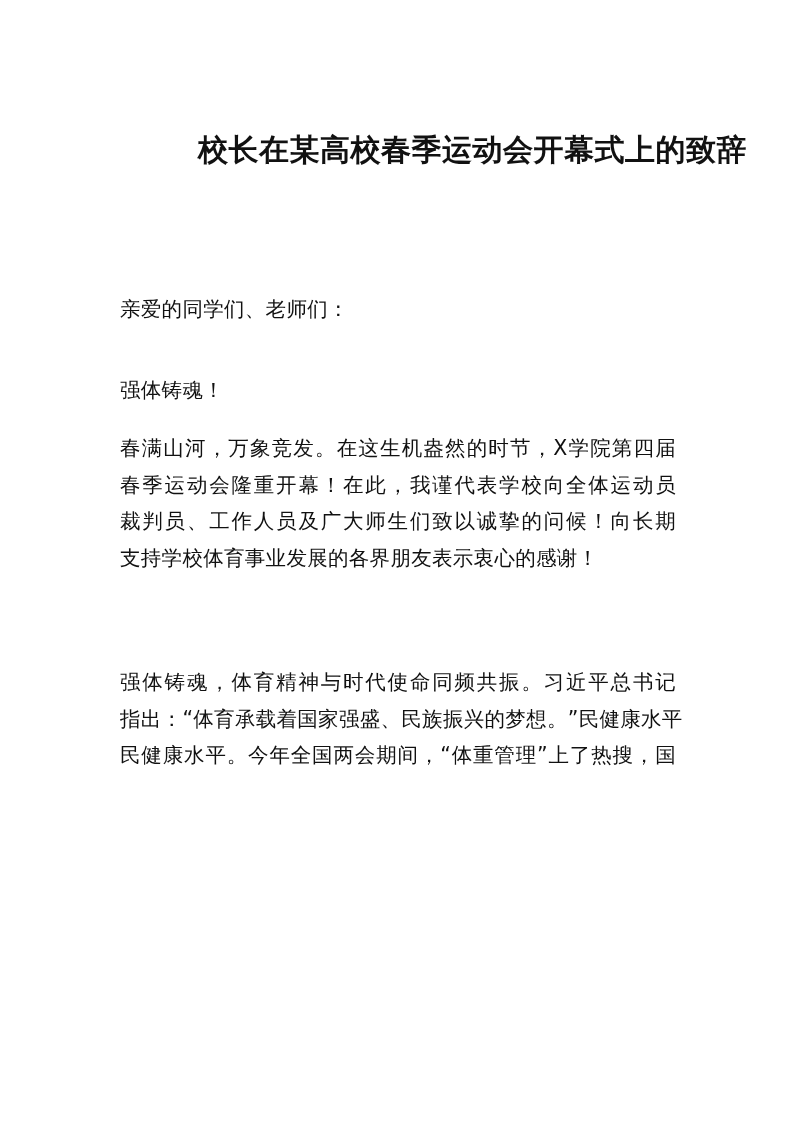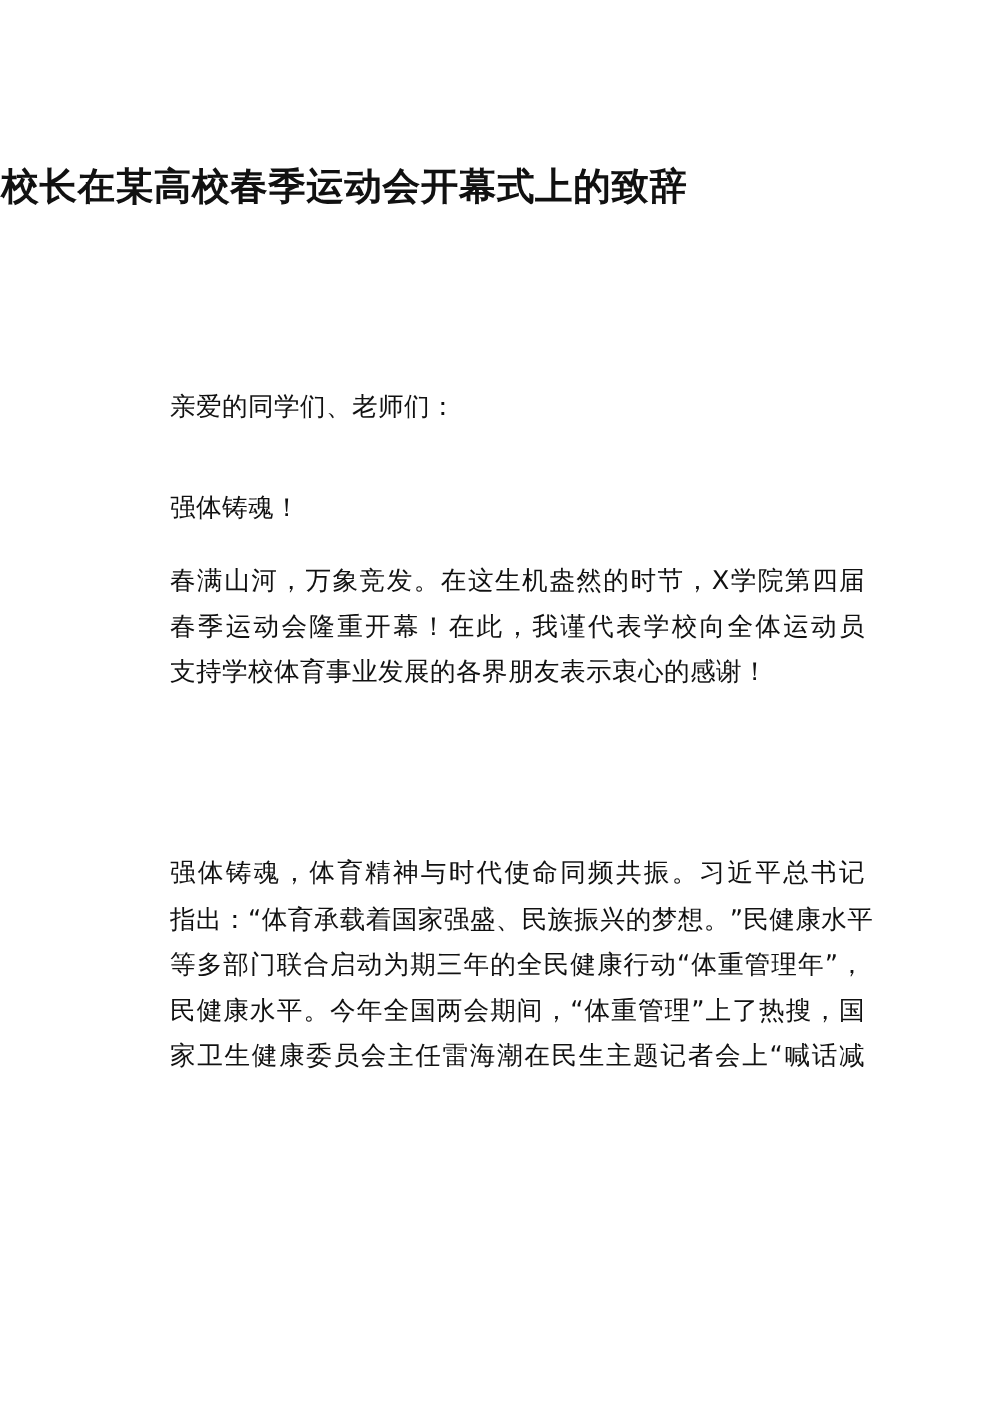--- a/index.html
+++ b/index.html
@@ -1,42 +1,41 @@
 <!DOCTYPE html>
 <html><head>
   <meta charset="utf-8">
   <style>
     html, body { margin: 0; padding: 0; background: #ffffff; }
     body { width: 793px; height: 1122px; position: relative; overflow: hidden;
       font-family: "DejaVu Sans", "Liberation Sans", sans-serif; color: #111111; }
-    .title { position: absolute; top: 130px; left: 1px; width: 735px; text-align: left;
+    .title { position: absolute; top: 130px; left: 12px; width: 735px; text-align: right;
       font-size: 30px; font-weight: bold; letter-spacing: 0.5px; line-height: 40px; }
     .para { position: absolute; left: 120px; width: 556px; font-size: 20.5px; line-height: 36.5px;
-      letter-spacing: 0.3px; margin: 16px; }
+      letter-spacing: 0.3px; margin: 0; }
     .line { display: block; white-space: nowrap; text-align: justify; text-align-last: justify; }
     .line.last { text-align-last: left; }
   </style>
 </head>
 <body>
 
 <div class="title">校长在某高校春季运动会开幕式上的致辞</div>
 
 <div class="para" style="top:291px;">
   <span class="line last">亲爱的同学们、老师们：</span>
 </div>
 
 <div class="para" style="top:372px;">
   <span class="line last">强体铸魂！</span>
 </div>
 
 <div class="para" style="top:430px;">
   <span class="line">春满山河，万象竞发。在这生机盎然的时节，X学院第四届</span>
   <span class="line">春季运动会隆重开幕！在此，我谨代表学校向全体运动员</span>
+  <span class="line">裁判员、工作人员及广大师生们致以诚挚的问候！向长期</span>
   <span class="line last">支持学校体育事业发展的各界朋友表示衷心的感谢！</span>
 </div>
 
 <div class="para" style="top:664px;">
   <span class="line">强体铸魂，体育精神与时代使命同频共振。习近平总书记</span>
   <span class="line">指出：“体育承载着国家强盛、民族振兴的梦想。”民健康水平</span>
-  <span class="line">等多部门联合启动为期三年的全民健康行动“体重管理年”，</span>
   <span class="line">民健康水平。今年全国两会期间，“体重管理”上了热搜，国</span>
-  <span class="line">家卫生健康委员会主任雷海潮在民生主题记者会上“喊话减</span>
 </div>
 
 </body></html>

